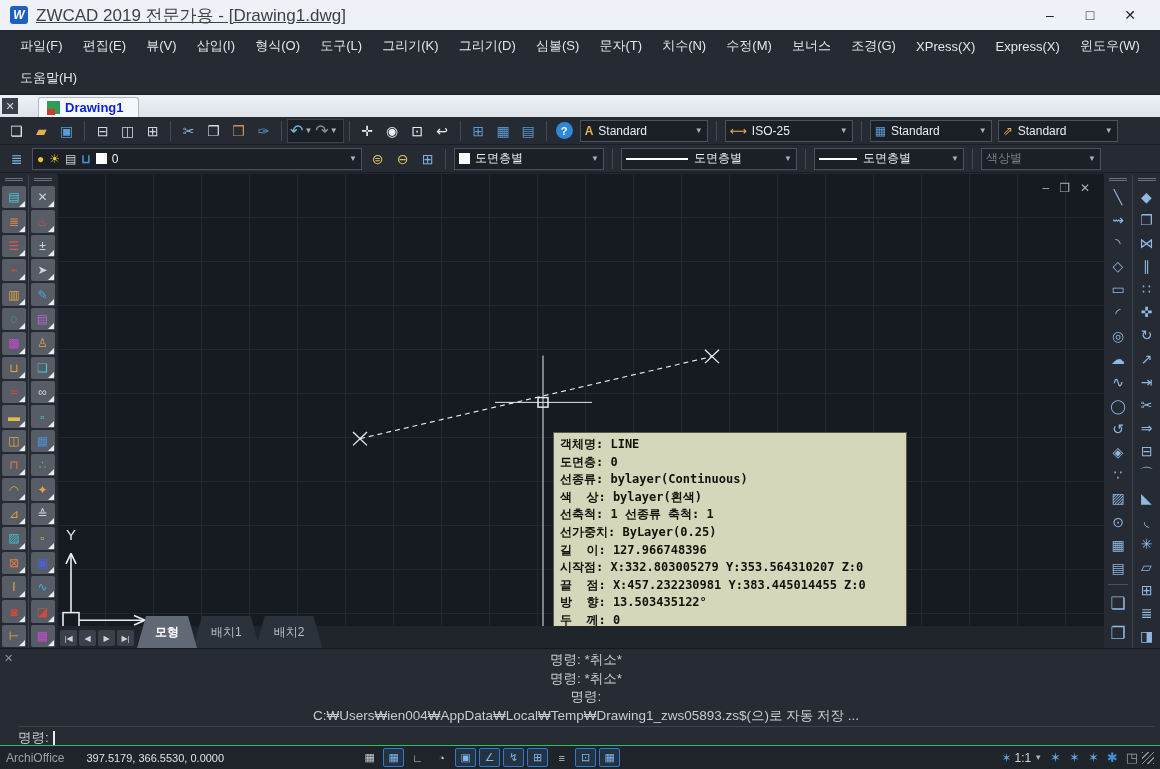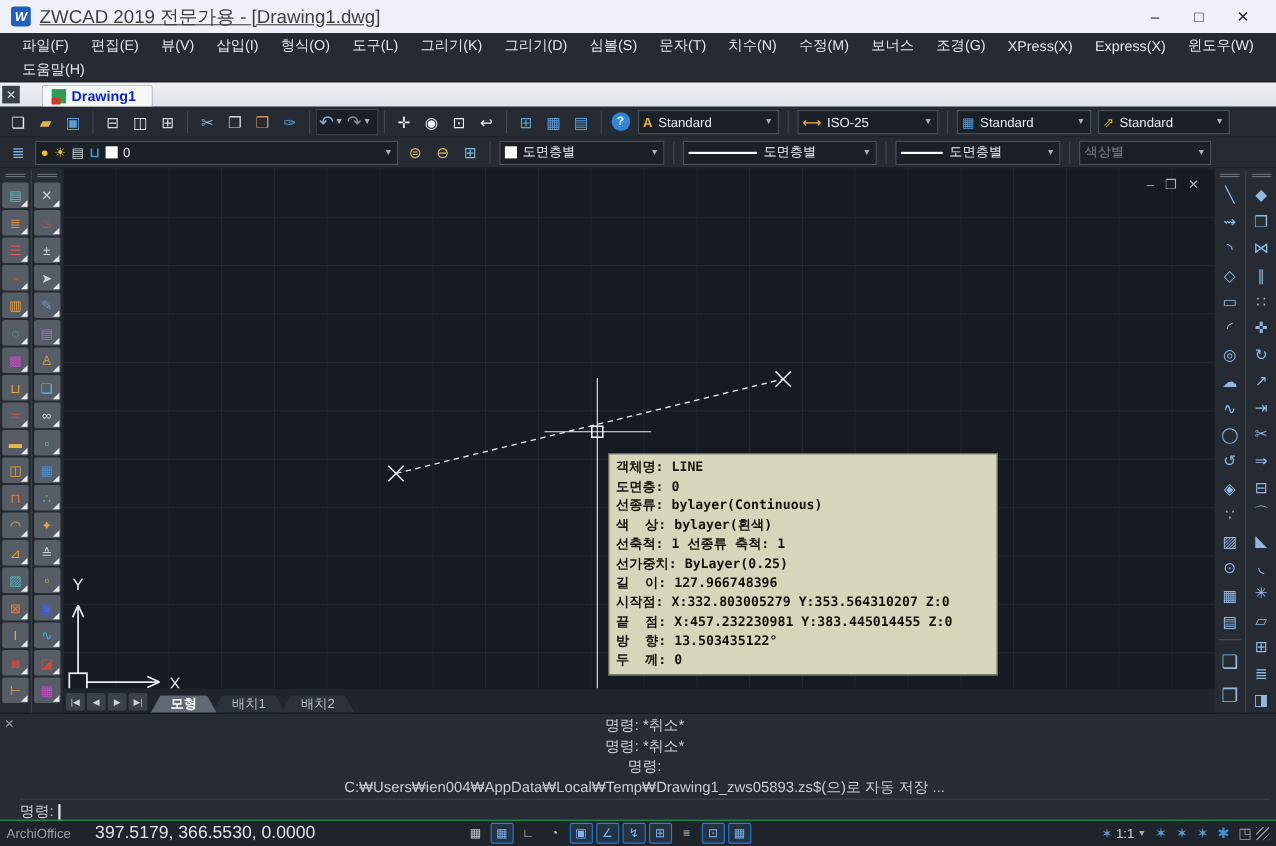--- a/index.html
+++ b/index.html
@@ -11,21 +11,21 @@
   .titlebar { height:30px; background:#eef2f8; display:flex; align-items:center; padding:0 10px; flex:0 0 auto; }
   .logo { width:18px; height:18px; background:#1d5fc2; border-radius:3px; color:#fff; font-weight:bold;
           font-style:italic; font-size:12px; display:flex; align-items:center; justify-content:center; margin-right:8px; }
   .title-text { font-size:17px; color:#404040;text-decoration:underline; }
   .win-controls { margin-left:auto; display:flex; }
   .win-btn { width:40px; height:26px; display:flex; align-items:center; justify-content:center;
              color:#22262c; font-size:14px; cursor:default; }
 
   
   .menubar { background:#262b33; flex:0 0 auto; border-bottom:1px solid #1a1e25; }
-  .menurow { display:flex; align-items:center; height:22px; padding:0 14px; justify-content:space-between; }
+  .menurow { display:flex; align-items:center; height:22px; padding:16px 14px; justify-content:space-between; }
   .menurow.second { justify-content:flex-start; }
   .menu-item { color:#e2e6eb; font-size:13px; padding:0 6px; white-space:nowrap; }
 
   
   .doctabs { height:22px; background:linear-gradient(#eef1f5,#dde3ea); display:flex; align-items:flex-end; flex:0 0 auto; }
   .doctabs .closebox { width:16px; height:16px; background:#3a4049; color:#cfd4da; font-size:11px;
                        display:flex; align-items:center; justify-content:center; margin:0 4px 3px 2px; }
   .doctab { display:flex; align-items:center; gap:5px; background:#f5f8fb; border:1px solid #aeb8c2; border-bottom:none;
             height:20px; padding:0 14px 0 8px; border-radius:3px 3px 0 0; margin-left:16px; }
   .dwg-ico { width:13px; height:13px; position:relative; background:#2e9e57; }
@@ -74,38 +74,38 @@
   svg.overlay { position:absolute; left:0; top:0; width:100%; height:100%; }
 
   .tooltip { position:absolute; left:496px; top:259px; width:354px; background:#d5d6ba;
              border:1px solid #55584a; padding:3px 6px; font-family:"DejaVu Sans Mono", monospace;
              font-weight:bold; font-size:12px; color:#13130a; line-height:17.6px; white-space:pre; }
 
   
   .layouttabs { height:22px; background:#20252c; display:flex; align-items:flex-end; padding-left:2px; flex:0 0 auto; }
   .navbtn { width:17px; height:16px; background:#3a414b; color:#cdd2d8; font-size:8px; display:flex;
             align-items:center; justify-content:center; margin:0 1px 2px 1px; border-radius:2px; }
-  .ltab { height:16px; padding:0 18px; display:flex; align-items:center; font-size:12px; color:#b9bfc7;
+  .ltab { height:32px; padding:0 18px; display:flex; align-items:center; font-size:12px; color:#b9bfc7;
           background:#2c323b; clip-path:polygon(9px 0, calc(100% - 9px) 0, 100% 100%, 0 100%); margin-left:-4px; }
   .ltab.active { background:#626976; color:#ffffff; font-weight:bold; z-index:2; }
 
   
   .cmdpanel { height:97px; background:#272c34; position:relative; padding:2px 6px 0 18px; flex:0 0 auto;
               border-top:1px solid #141820; }
   .cmd-close { position:absolute; left:2px; top:3px; width:13px; height:13px; color:#8d949d; font-size:11px;
                display:flex; align-items:center; justify-content:center; }
   .cmdline { color:#c6cbd1; font-size:13.5px; line-height:18.5px; white-space:pre;text-align:center; }
   .cmdprompt { border-top:1px solid #3c434e; margin-top:1px; padding-top:2px; display:flex; align-items:center; }
   .cursor { display:inline-block; width:2px; height:14px; background:#e8ecf0; margin-left:4px; }
 
   
   .statusbar { height:24px; background:#1f242b; border-top:1px solid #22c55e; display:flex; align-items:center;
                padding:0 6px; flex:0 0 auto; }
   .app-name { color:#99a0a9; font-size:12px; margin-right:22px; }
-  .coords { color:#dde2e8; font-size:16px; }
+  .coords { color:#dde2e8; font-size:11px; }
   .stoggles { display:flex; gap:3px; margin-left:135px; }
   .stg { width:21px; height:19px; display:flex; align-items:center; justify-content:center; font-size:11px;
          color:#c3c9d0; border:1px solid transparent; border-radius:2px; }
   .stg.active { border-color:#2e7bd0; background:#233342; color:#7db4ef; }
   .sright { margin-left:auto; display:flex; align-items:center; gap:8px; color:#5e9bd8; font-size:13px; }
   .sright .scale { color:#cdd3da; font-size:12px; display:flex; align-items:center; gap:3px; }
   .sright .scale .carr { font-size:8px; color:#aab1ba; }
   .grip { width:12px; height:12px; margin-left:4px;
           background:repeating-linear-gradient(135deg,#8a9099 0 1px, transparent 1px 4px); }
 </style>

